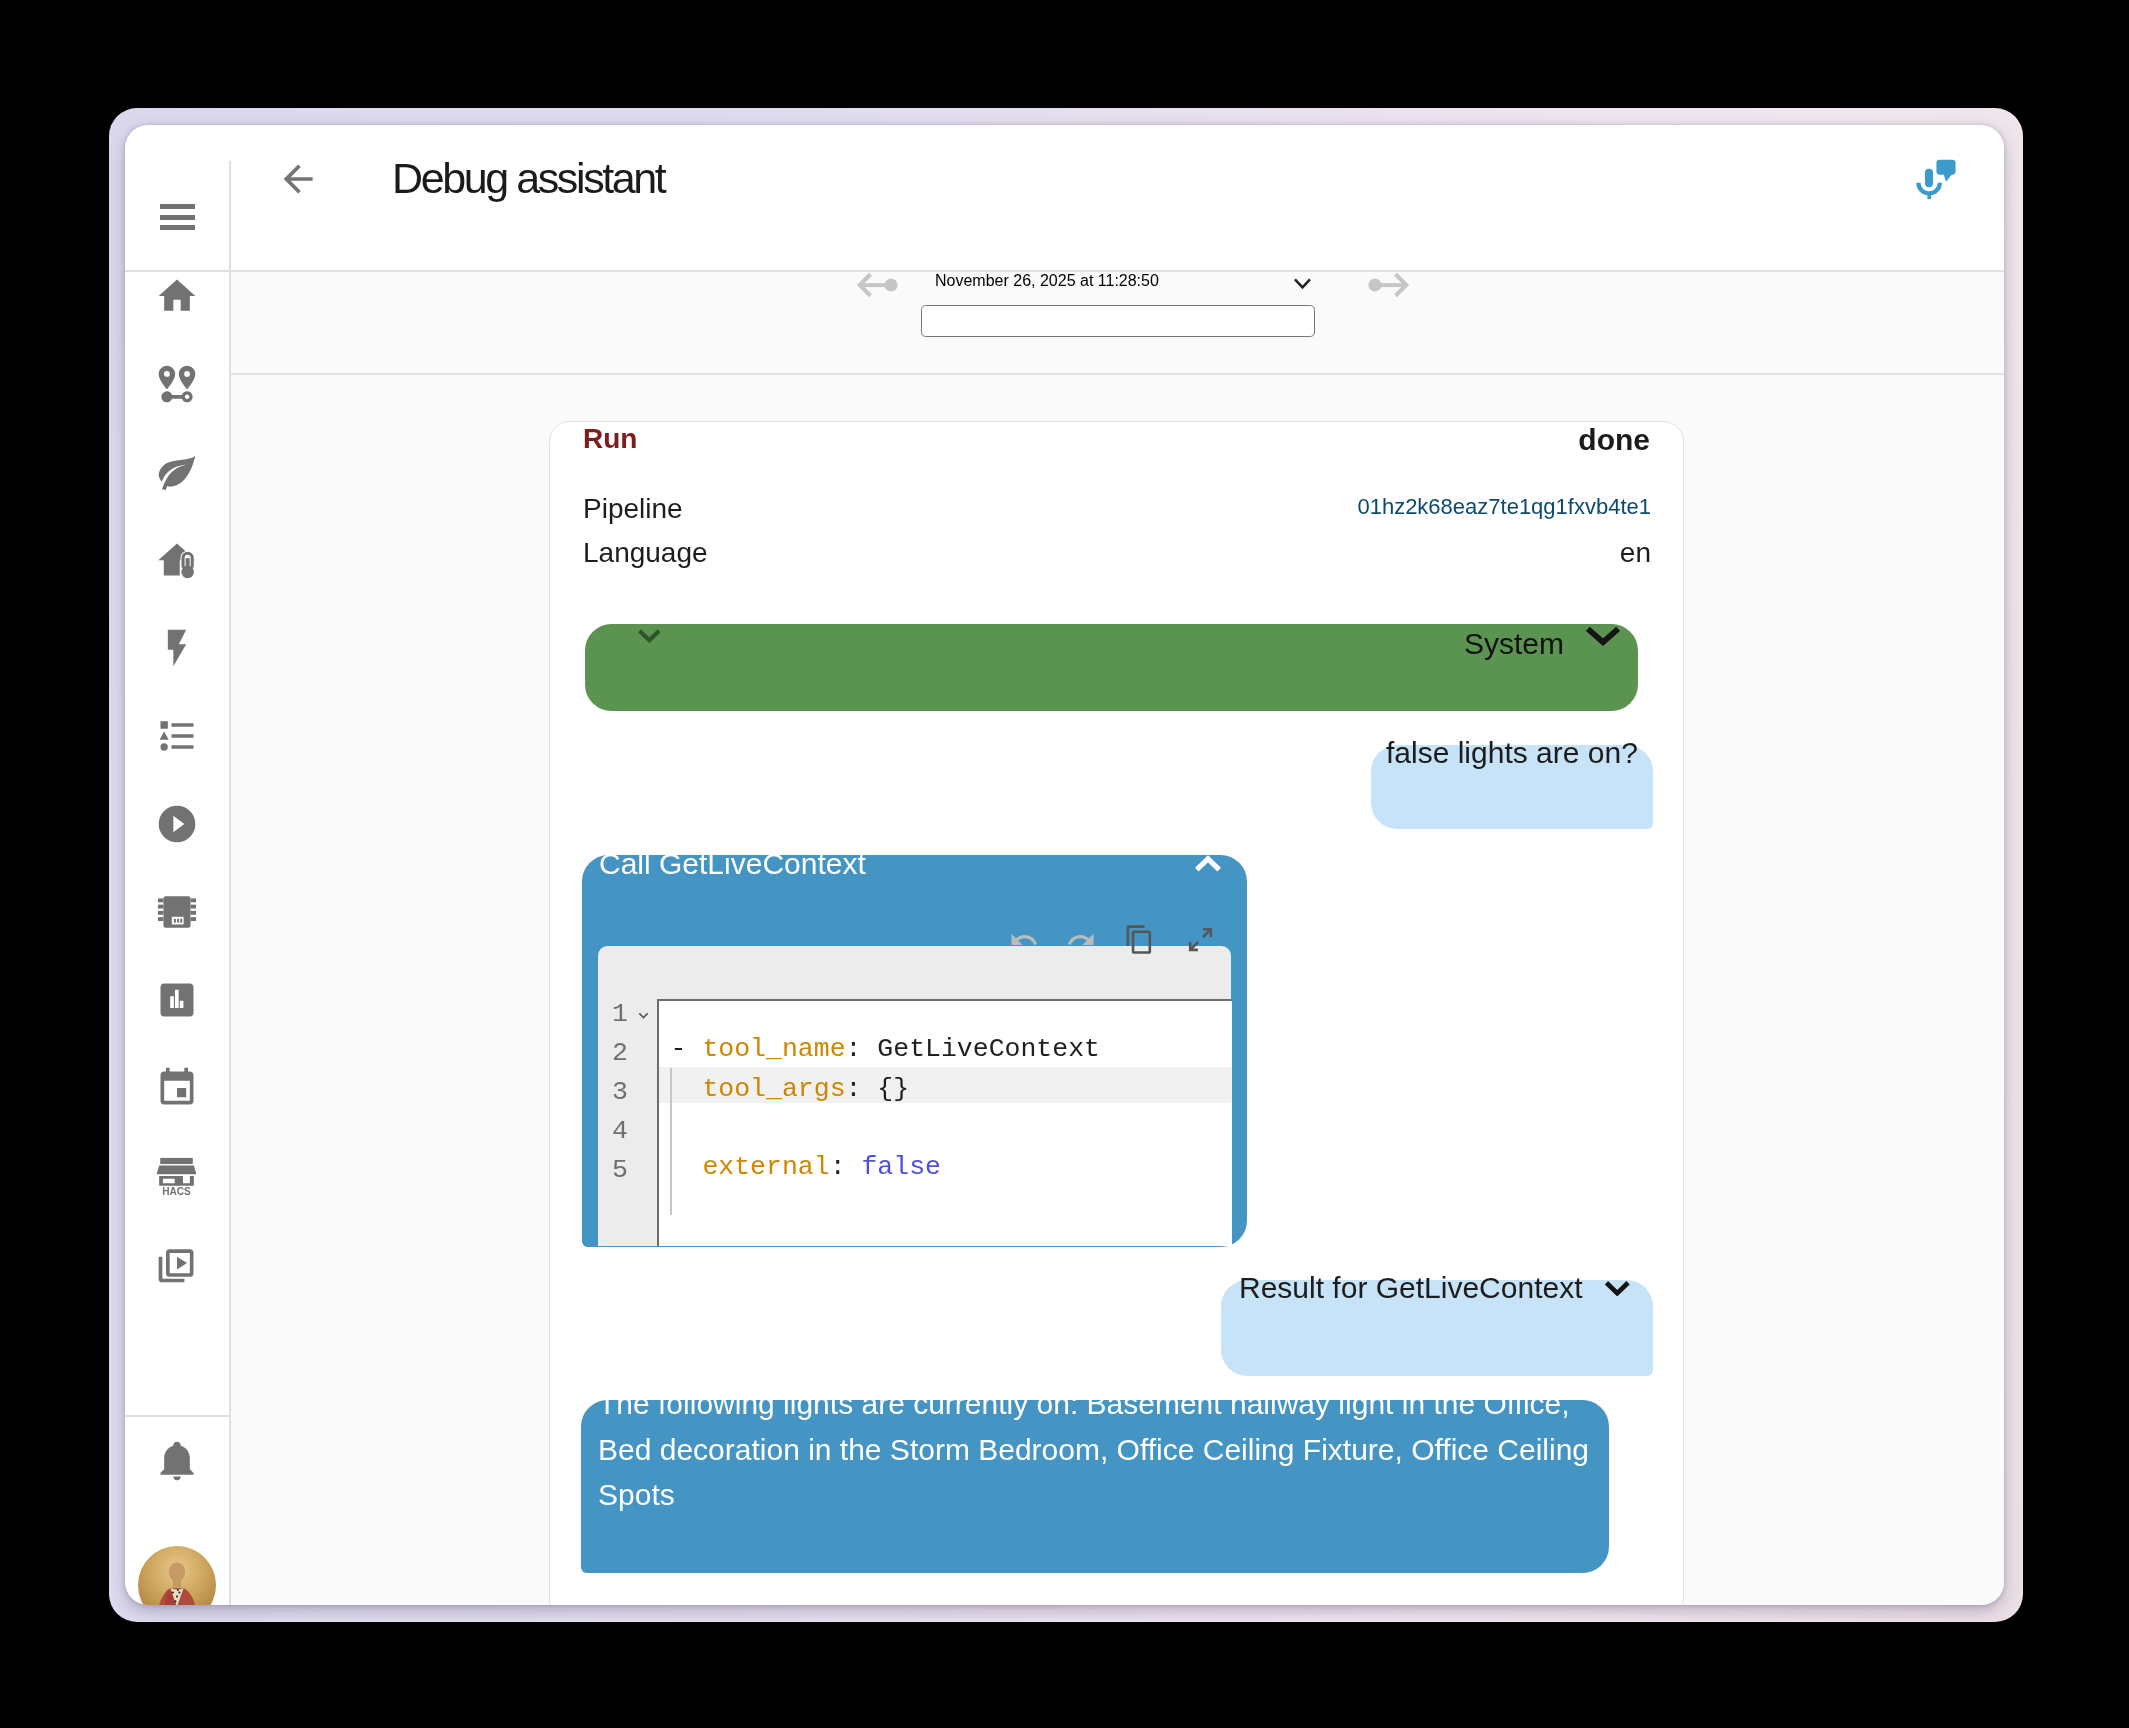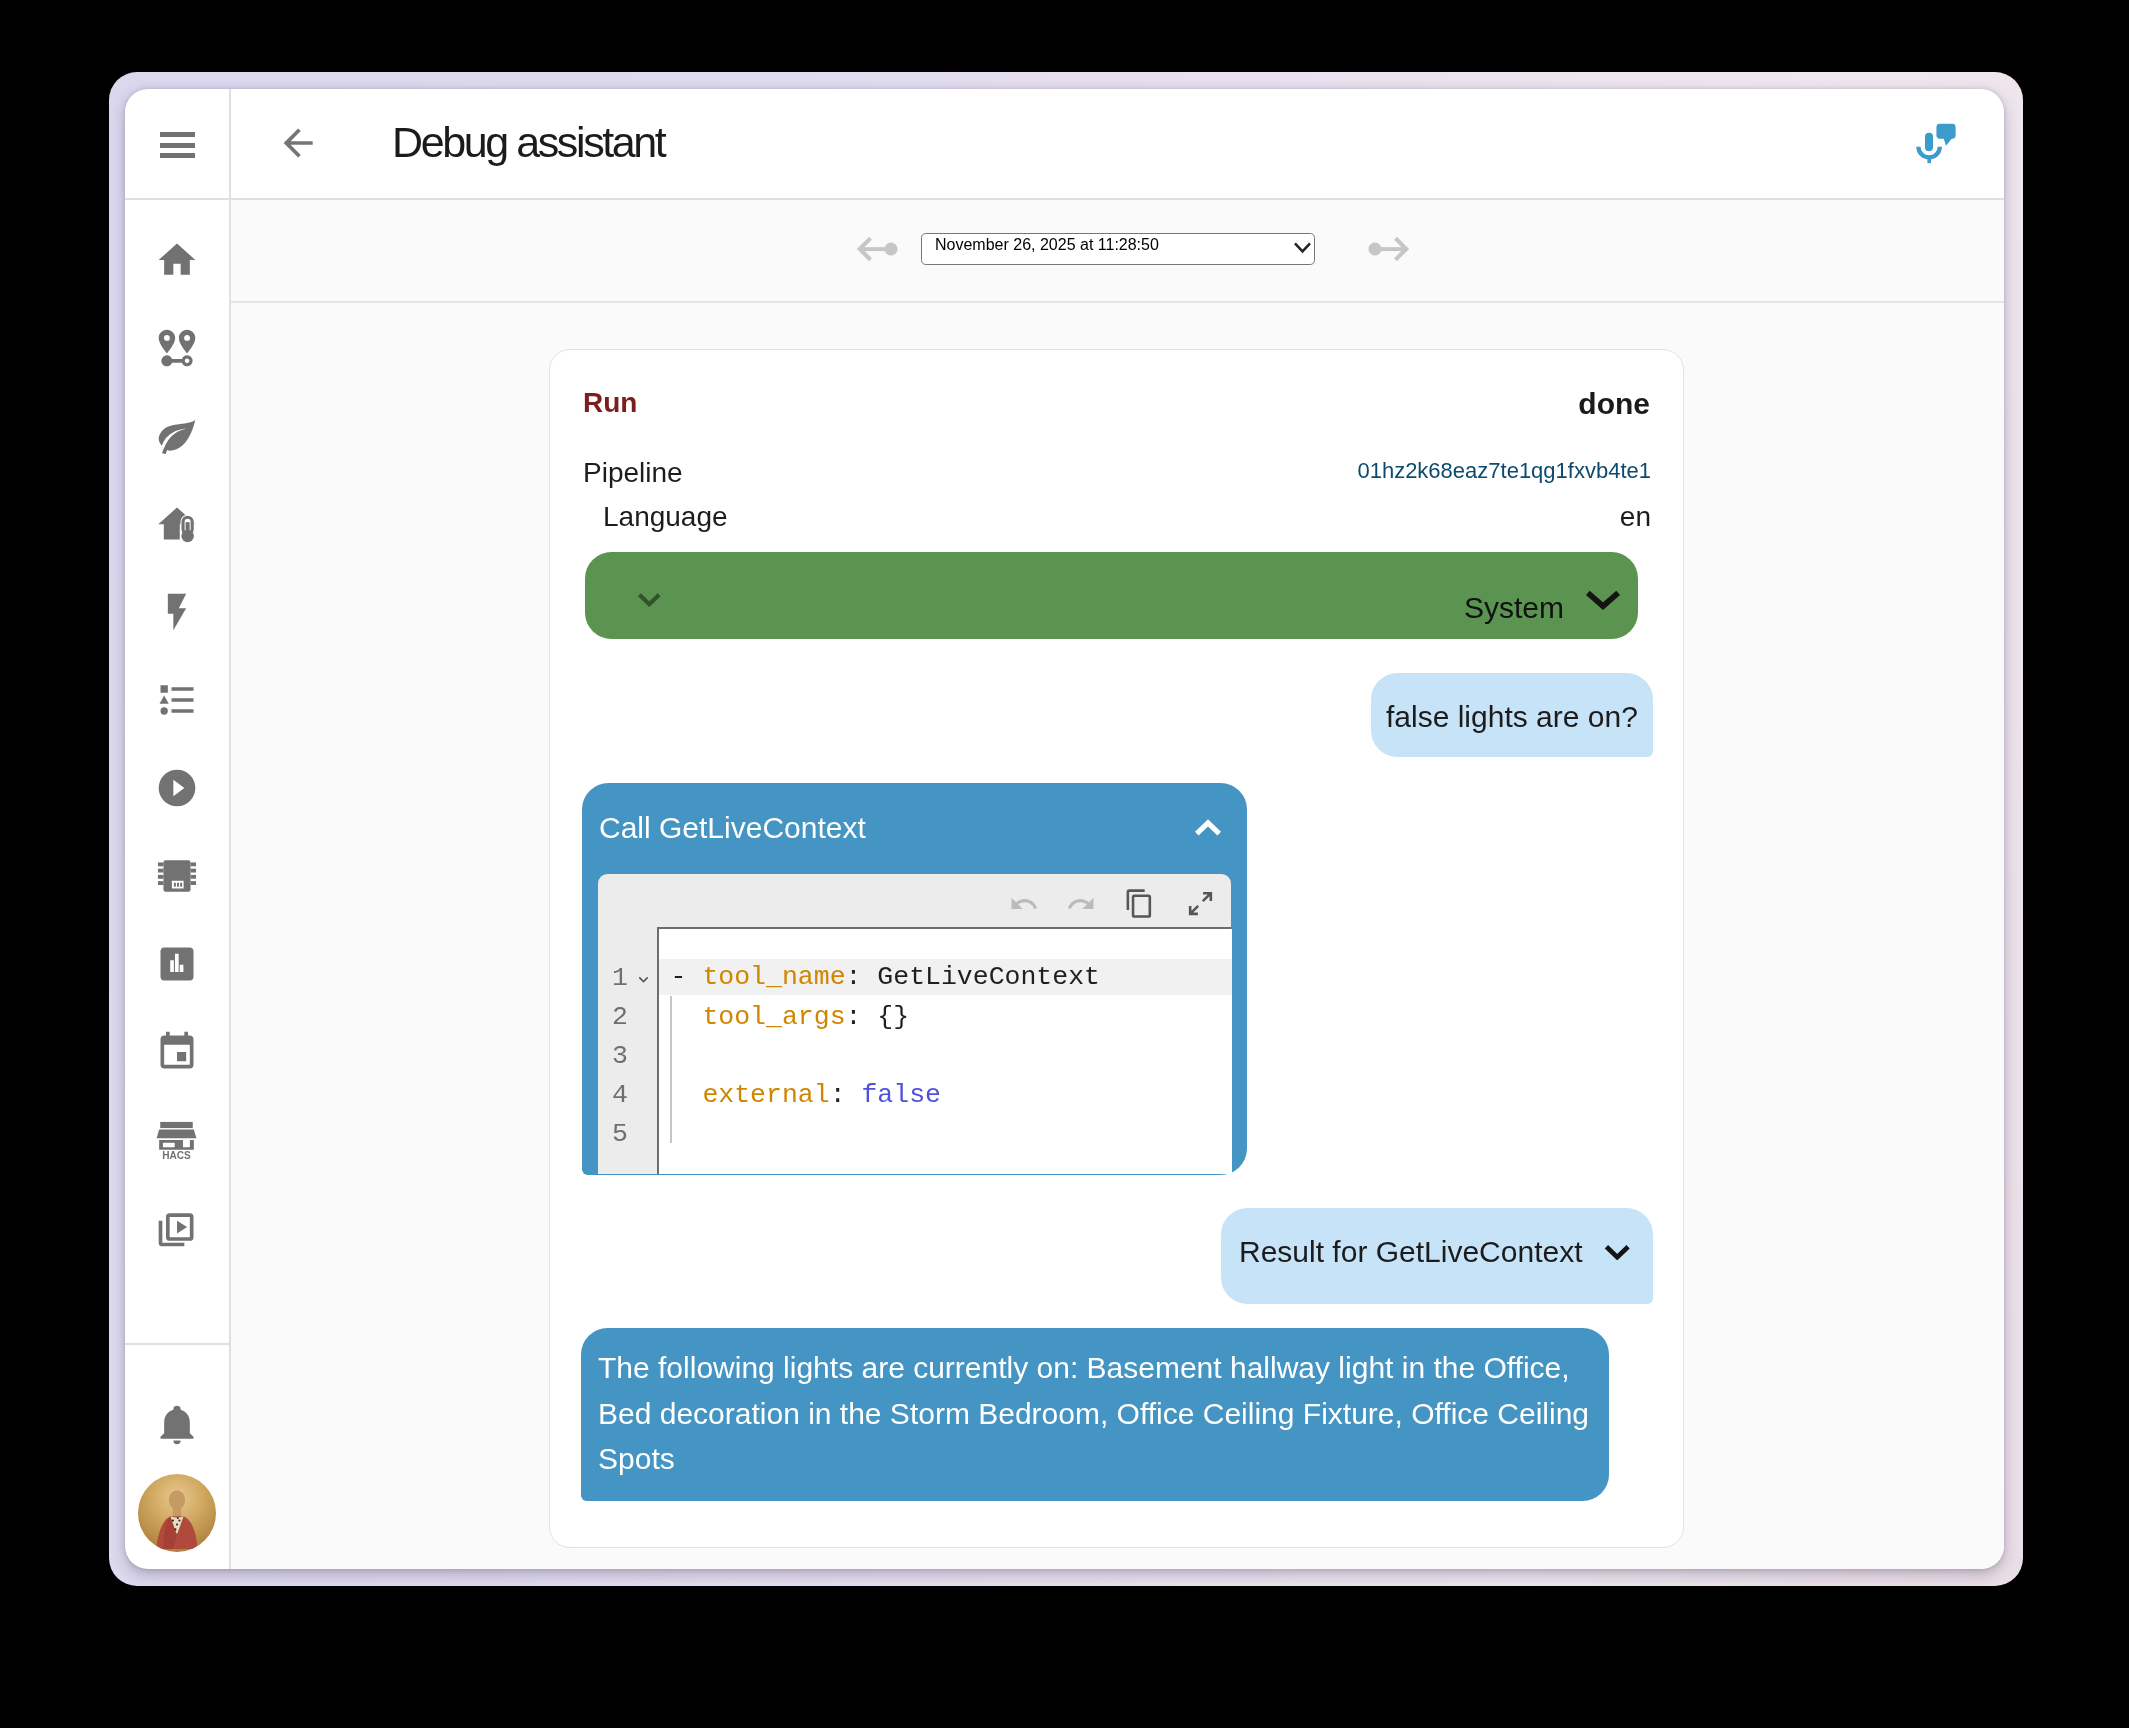--- a/index.html
+++ b/index.html
@@ -1,18 +1,18 @@
 <!DOCTYPE html>
 <html style="font-size:15px"><head>
 <meta charset="utf-8">
 <style>
   html,body{margin:0;padding:0;background:#000;}
   body{width:2129px;height:1728px;position:relative;overflow:hidden;
        font-family:"Liberation Sans", sans-serif;}
-  .abs{position:absolute;}
+  .abs{position:absolute;margin-top:36px;}
   .txt{position:absolute;white-space:nowrap;color:#1d1d1d;line-height:1;}
   #frame{left:109px;top:72px;width:1914px;height:1514px;border-radius:28px;
     background:linear-gradient(103deg,#dbd8ee 0%,#e0dcef 30%,#eae2ef 55%,#f0e8ef 78%,#ebdfe7 100%);}
   #win{left:125px;top:89px;width:1879px;height:1480px;border-radius:23px;background:#fff;
     box-shadow:0 5.7px 15px rgba(70,55,95,.3),0 0.9px 4.7px rgba(70,55,95,.18);overflow:hidden;}
   #contentbg{left:105px;top:110px;right:0;bottom:0;background:#fafafa;}
   #sidebarline{left:104px;top:0;width:1.9px;bottom:0;background:#e0e0e0;}
   #hdrline{left:0;top:109px;right:0;height:1.9px;background:#e0e0e0;}
   #subhdrline{left:106px;top:212px;right:0;height:1.9px;background:#e4e4e4;}
   #card{left:424px;top:260px;width:1133px;height:1197px;background:#fff;border:1.9px solid #e2e2e2;
@@ -165,21 +165,21 @@
             <circle cx="42" cy="44" r="1.1"></circle>
           </g>
       </g>
       </svg></div>
 
   <div class="abs" id="card"></div>
   <div class="txt" style="left:458px;top:300px;font-size:28px;font-weight:bold;color:#7f1d1d;">Run</div>
   <div class="txt" style="right:354px;top:300px;font-size:30px;font-weight:bold;color:#1b1b1b;">done</div>
   <div class="txt" style="left:458px;top:370px;font-size:28px;color:#1d1d1d;">Pipeline</div>
   <div class="txt" style="right:353px;top:371px;font-size:22px;color:#0c4a6e;">01hz2k68eaz7te1qg1fxvb4te1</div>
-  <div class="txt" style="left:478px;top:414px;font-size:28px;color:#1d1d1d;">Language</div>
+  <div class="txt" style="left:458px;top:414px;font-size:28px;color:#1d1d1d;">Language</div>
   <div class="txt" style="right:353px;top:414px;font-size:28px;color:#1d1d1d;">en</div>
 
   <div class="abs" id="greenbar"></div>
   <svg class="ic" style="left:512px;top:503px" width="24.6" height="15" viewBox="0 0 26 16">
       <path d="M2.5,3 L13,13 L23.5,3" stroke="rgba(15,30,12,0.55)" stroke-width="4.5" fill="none"></path>
     </svg>
   <div class="txt" style="left:1339px;top:504px;font-size:30px;color:#111;">System</div>
   <svg class="ic" style="left:1460px;top:500px" width="36" height="21" viewBox="0 0 38 22">
       <path d="M3,4 L19,18 L35,4" stroke="#141414" stroke-width="6" fill="none"></path>
     </svg>

